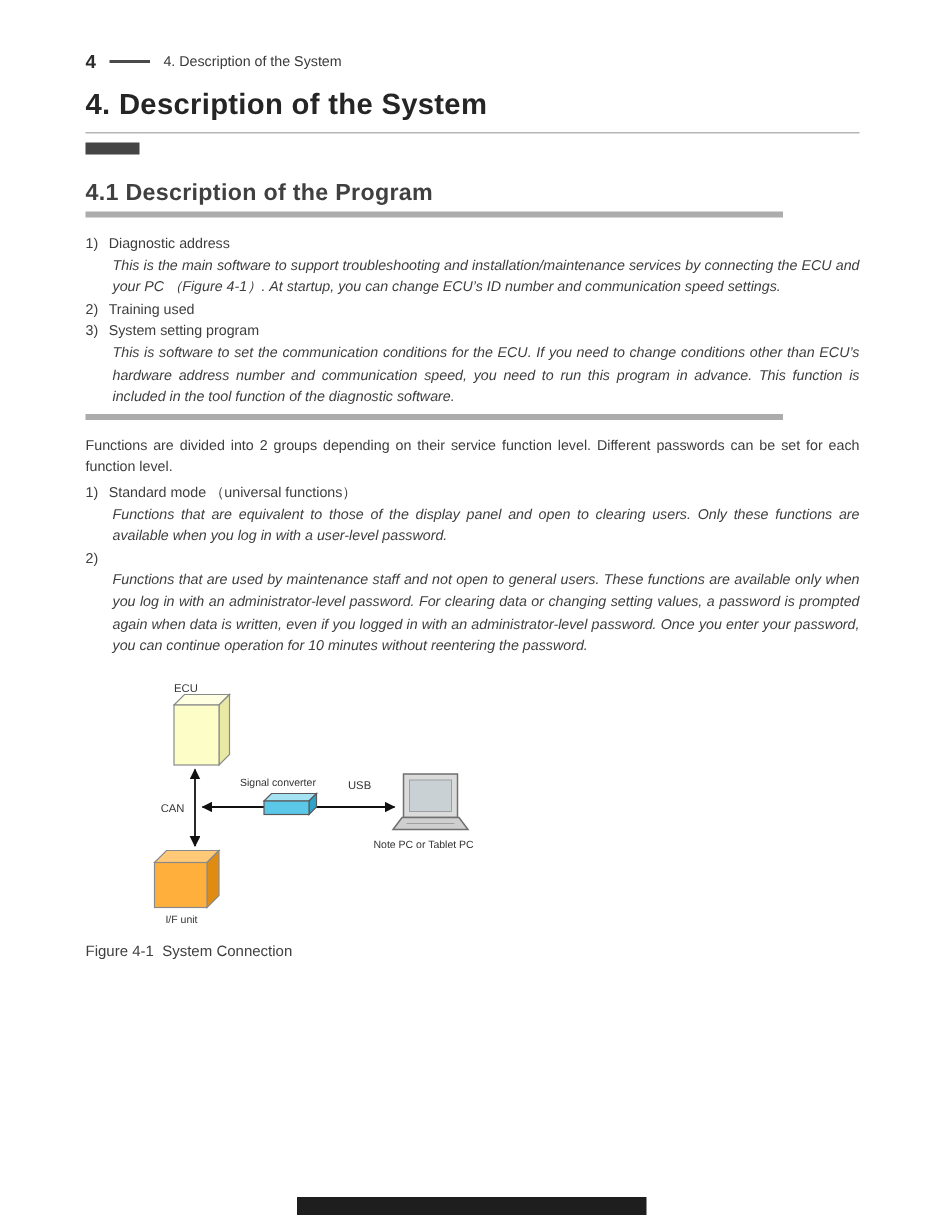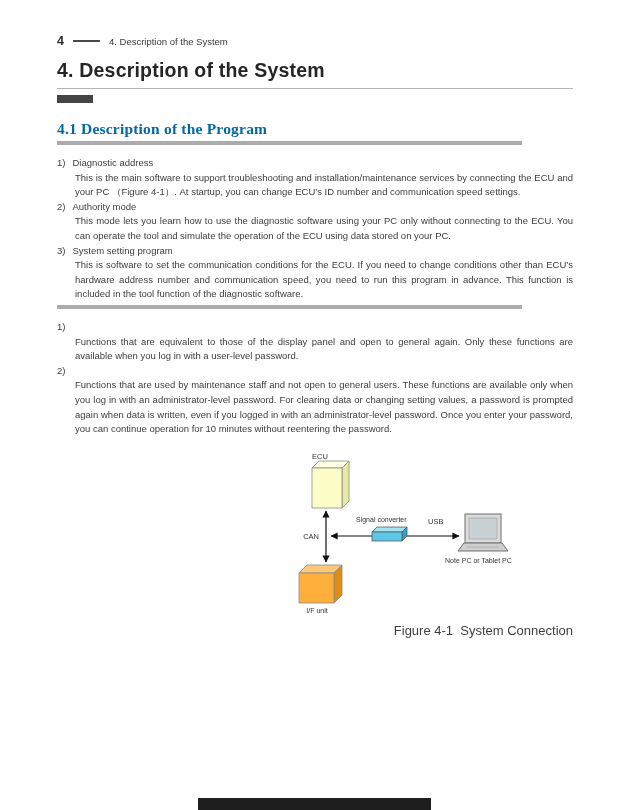--- a/index.html
+++ b/index.html
@@ -22,35 +22,35 @@
   
   .chapter-title{
     margin-top:11px;
     font-size:19.5px;font-weight:600;color:#252525;letter-spacing:0.2px;
   }
   .title-rule{margin-top:6px;height:1px;background:#b5b5b5;}
   .title-accent{margin-top:6px;width:36px;height:8px;background:#454545;}
   
   .sec-title{
     margin-top:17px;
-    font-size:15.5px;font-weight:600;color:#0369a1;letter-spacing:0.2px;font-family:Liberation Serif, serif;
+    font-size:15.5px;font-weight:600;color:#404040;letter-spacing:0.2px;
   }
   .sec-rule{margin-top:3px;height:4px;width:465px;background:#acacac;}
   
   .body-block{margin-top:11px;font-size:9.5px;line-height:14.6px;color:#3d3d3d;}
   .intro{text-align:justify;margin:0 0 2px 0;}
   .item{margin:0;}
   .item-head{display:flex;gap:7px;}
   .item-num{flex:0 0 auto;}
   .item-label{flex:0 0 auto;}
-  .item-body{margin:0 0 0 18px;text-align:justify;}
+  .item-body{margin:0 0 0 18px;text-align:justify;font-style:italic;}
   
-  .figure-wrap{margin-top:14px;text-align:right;}
+  .figure-wrap{margin-top:14px;text-align:left;}
   .figure-caption{
-    display:inline-block;margin-top:2px;font-size:13px;color:#3f3f3f;white-space:pre;
+    display:inline-block;margin-top:2px;font-size:10px;color:#3f3f3f;white-space:pre;
   }
   svg text{font-family:"Liberation Sans", sans-serif;fill:#333;}
   
   .bottom-bar{
     position:absolute;left:198px;top:798px;width:233px;height:12px;background:#1e1e1e;
   }
 </style>
 </head>
 <body>
 
@@ -73,41 +73,42 @@
     <div class="item">
       <div class="item-head">
         <span class="item-num">1)</span>
         <span class="item-label">Diagnostic address</span>
       </div>
       <p class="item-body">This is the main software to support troubleshooting and installation/maintenance services by connecting the ECU and your PC （Figure 4-1）. At startup, you can change ECU’s ID number and communication speed settings.</p>
     </div>
     <div class="item">
       <div class="item-head">
         <span class="item-num">2)</span>
-        <span class="item-label">Authority mode</span>
+        <span class="item-label">Training used</span>
       </div>
-      <p class="item-body">This mode lets you learn how to use the diagnostic software using your PC only without connecting to the ECU. You can operate the tool and simulate the operation of the ECU using data stored on your PC.</p>
     </div>
     <div class="item">
       <div class="item-head">
         <span class="item-num">3)</span>
         <span class="item-label">System setting program</span>
       </div>
       <p class="item-body">This is software to set the communication conditions for the ECU. If you need to change conditions other than ECU’s hardware address number and communication speed, you need to run this program in advance. This function is included in the tool function of the diagnostic software.</p>
     </div>
   </div>
 
   <div class="sec-rule"></div>
 
   <div class="body-block">
+    <p class="intro">Functions are divided into 2 groups depending on their service function level. Different passwords can be set for each function level.</p>
     <div class="item">
       <div class="item-head">
         <span class="item-num">1)</span>
+        <span class="item-label">Standard mode （universal functions）</span>
       </div>
-      <p class="item-body">Functions that are equivalent to those of the display panel and open to general again. Only these functions are available when you log in with a user-level password.</p>
+      <p class="item-body">Functions that are equivalent to those of the display panel and open to clearing users. Only these functions are available when you log in with a user-level password.</p>
     </div>
     <div class="item">
       <div class="item-head">
         <span class="item-num">2)</span>
       </div>
       <p class="item-body">Functions that are used by maintenance staff and not open to general users. These functions are available only when you log in with an administrator-level password. For clearing data or changing setting values, a password is prompted again when data is written, even if you logged in with an administrator-level password. Once you enter your password, you can continue operation for 10 minutes without reentering the password.</p>
     </div>
   </div>
 
   <div class="figure-wrap">

